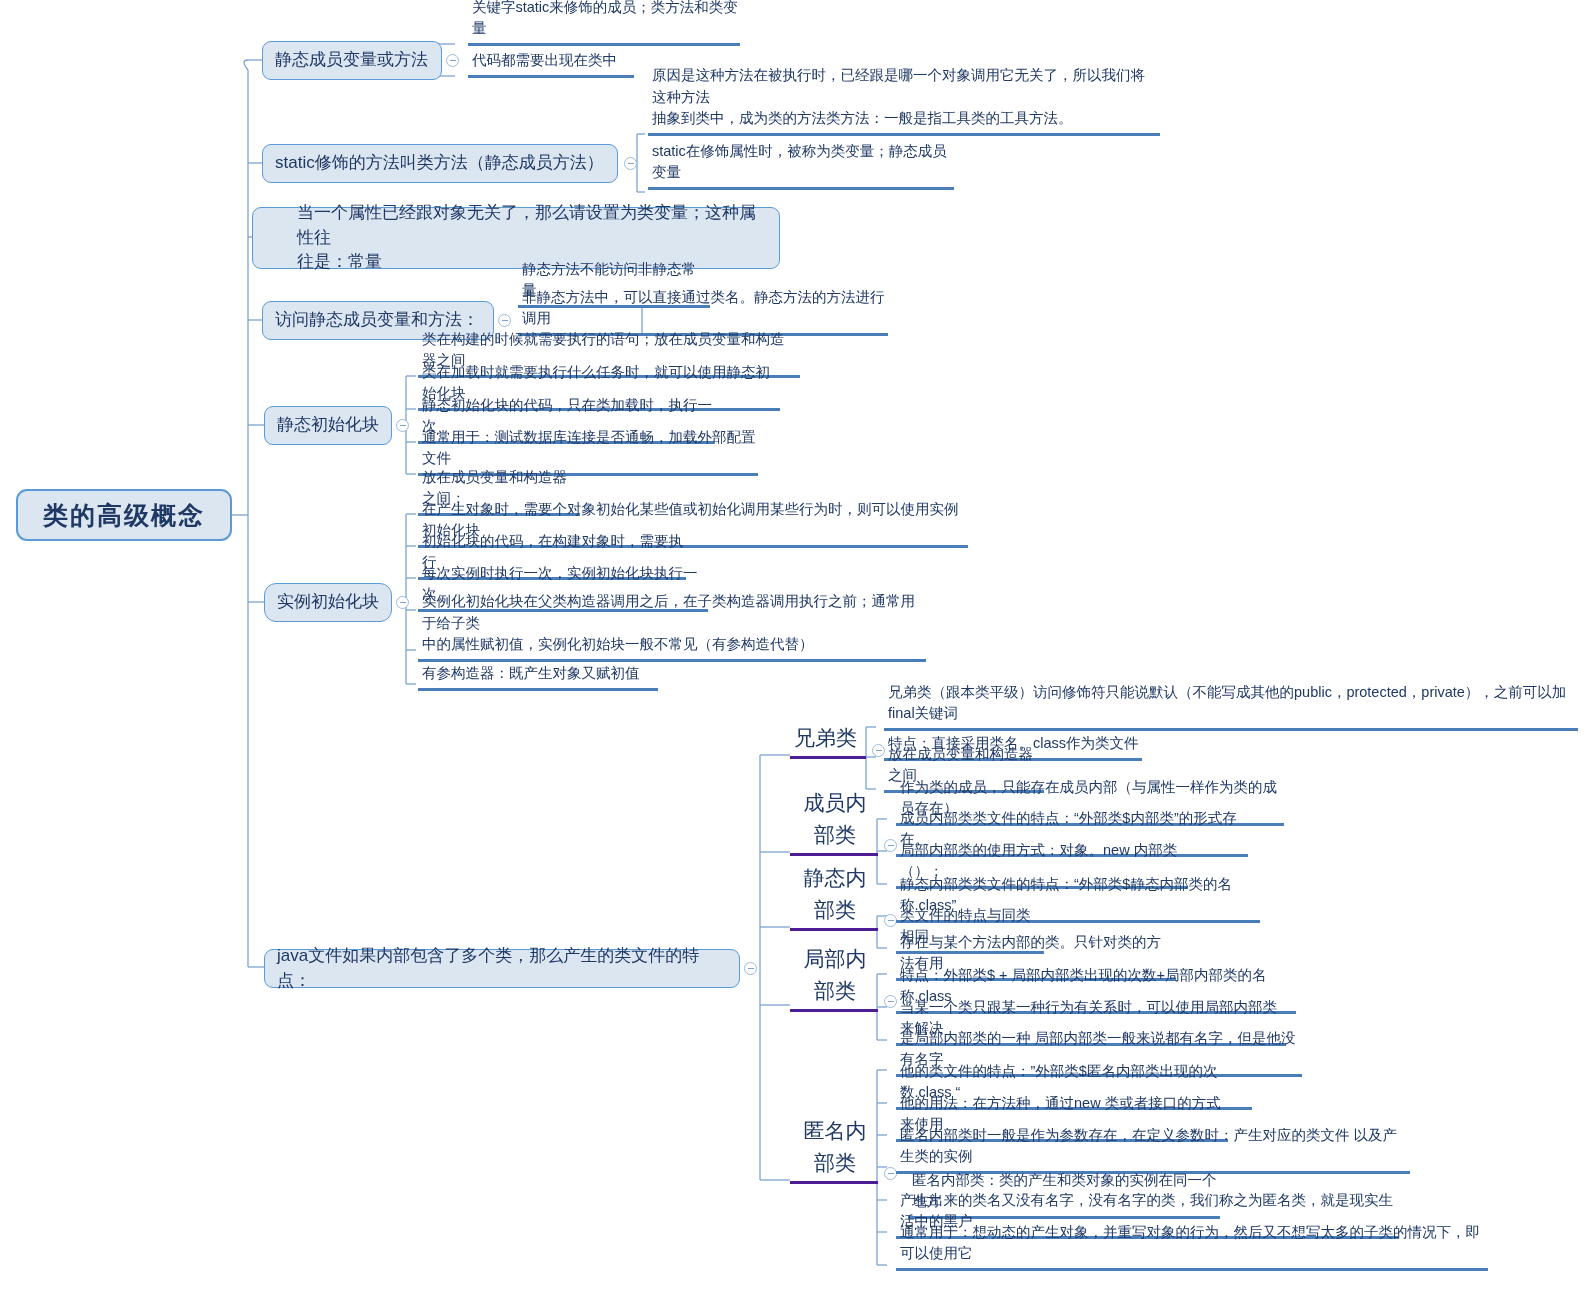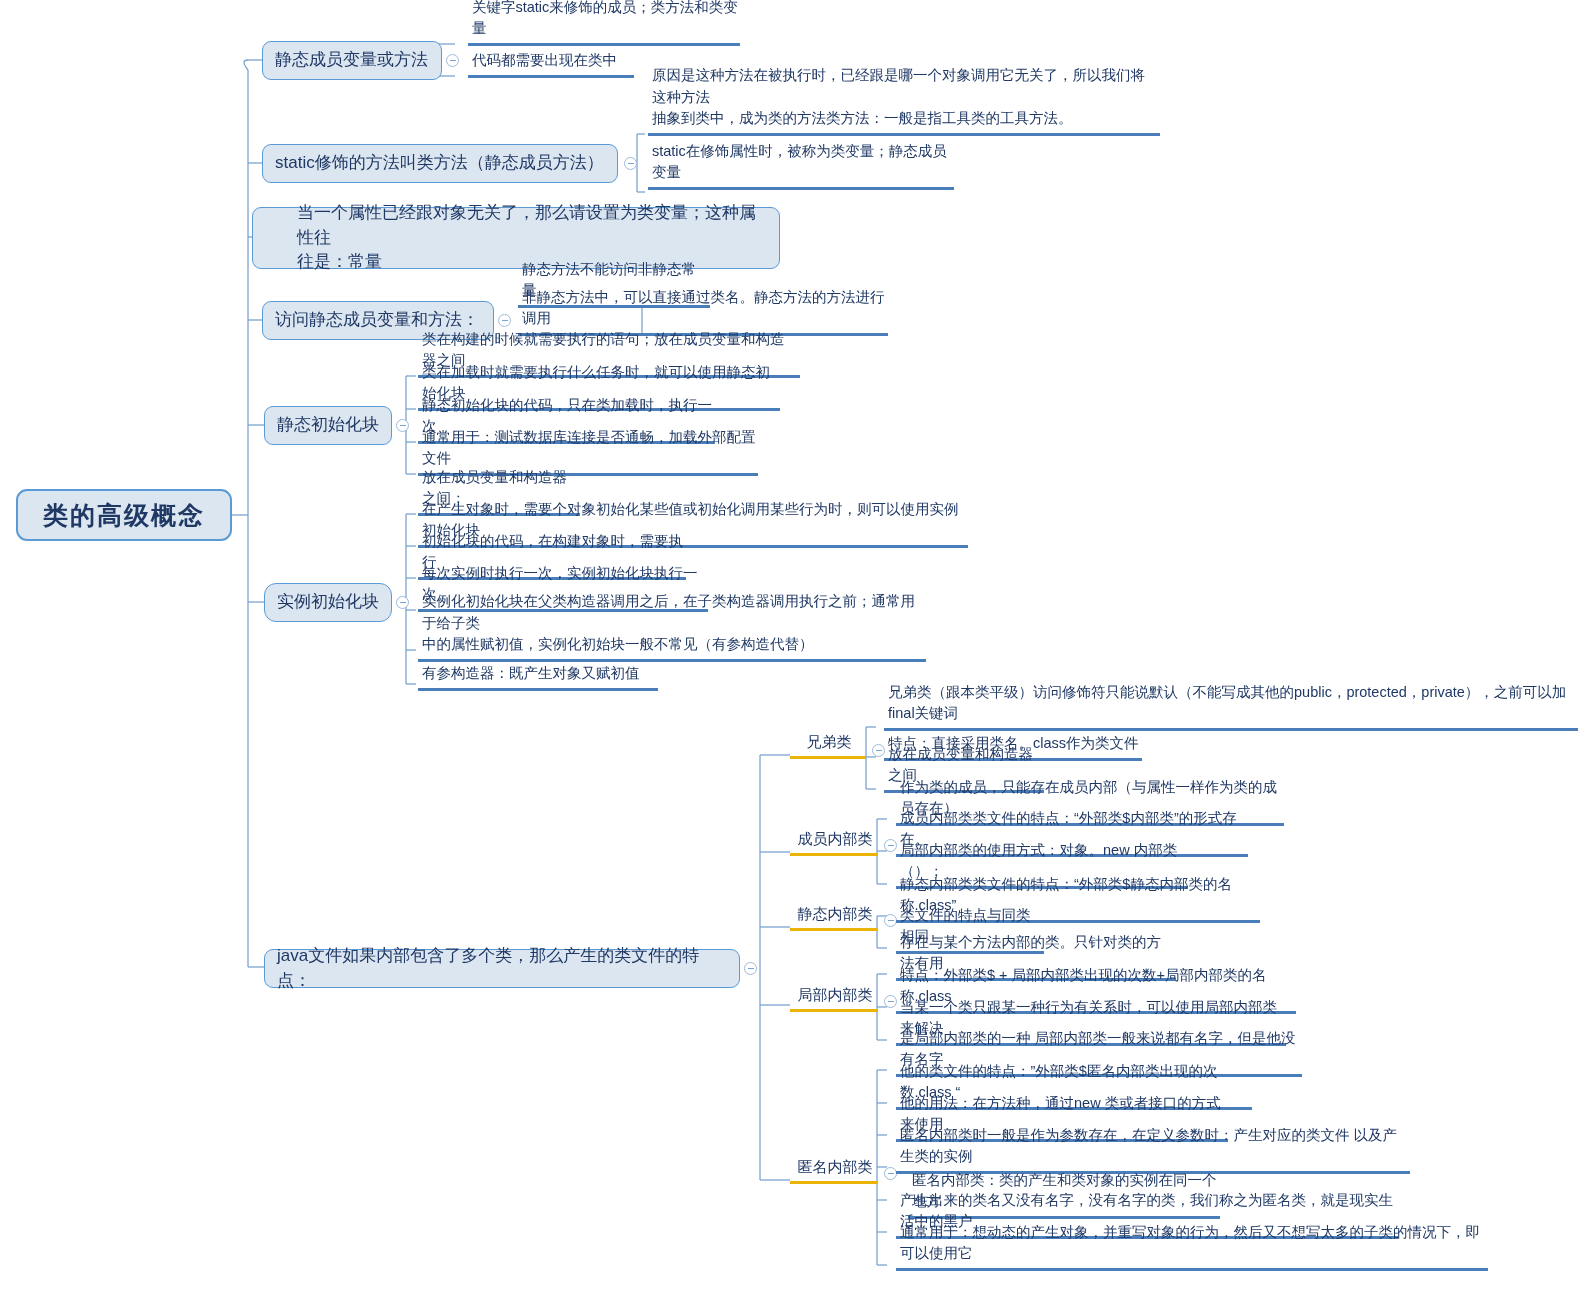--- a/index.html
+++ b/index.html
@@ -61,24 +61,24 @@
     color: #1f3864;
     font-size: 14.5px;
     line-height: 1.5;
     padding: 0 2px 3px 4px;
     border-bottom: 3px solid #4a7ebb;
     white-space: pre-line;
     display: flex;
     align-items: flex-end;
   }
   .node-plain.branch {
-    border-bottom: 3px solid #eab308;
-    font-size: 15px;
+    border-bottom: 3px solid #4c1d95;
+    font-size: 21px;
     text-align: center;
-    justify-content: center;
+    justify-content: flex-start;
   }
 
   
   .toggle {
     position: absolute;
     width: 13px;
     height: 13px;
     border: 1px solid #9dbbdc;
     border-radius: 50%;
     background: #ffffff;

